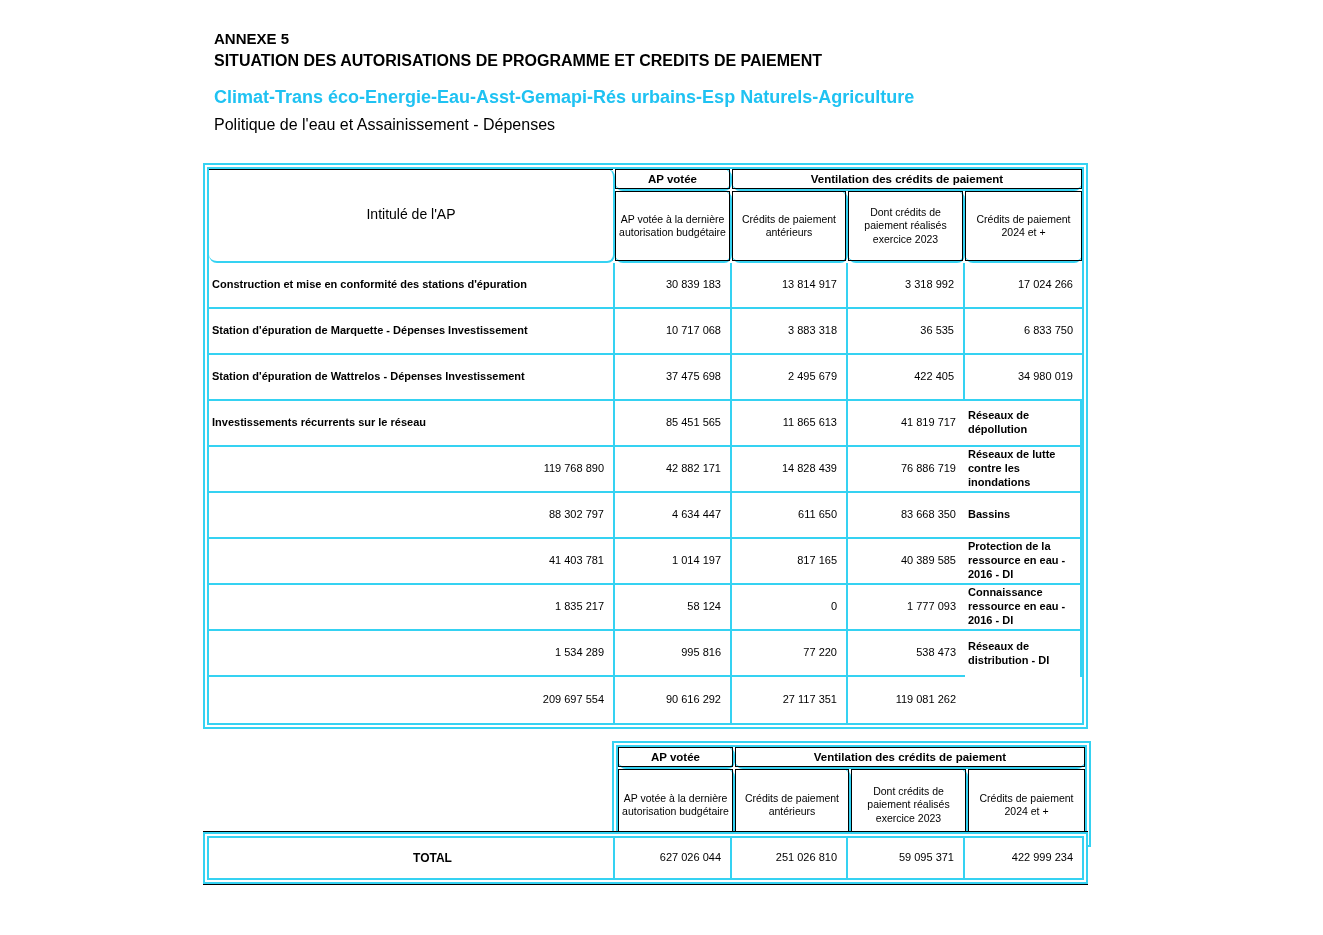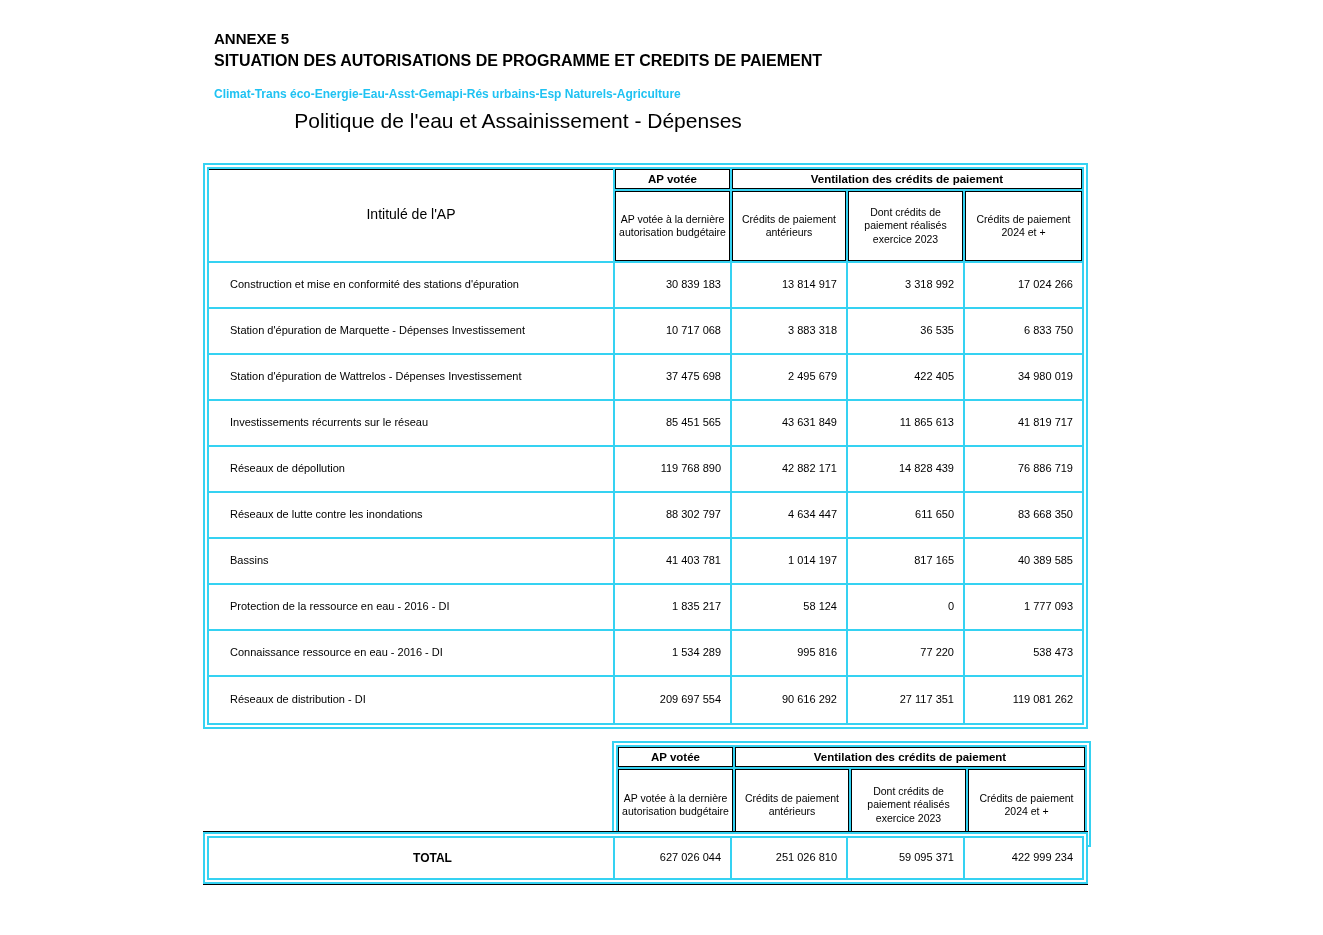--- a/index.html
+++ b/index.html
@@ -9,51 +9,51 @@
   }
   *{margin:0;padding:0;box-sizing:border-box;}
   html,body{background:#fff;}
   body{
     width:1323px;height:935px;position:relative;overflow:hidden;
     font-family:"Liberation Sans", sans-serif;color:var(--black);
   }
   .titles{position:absolute;left:214px;top:30px;}
   .annexe{font-size:15px;font-weight:bold;}
   .main-title{font-size:16px;font-weight:bold;margin-top:5px;}
-  .subtitle{font-size:12px;font-weight:bold;color:var(--title-cyan);margin-top:17px;}
-  .section-title{font-size:21px;margin-top:8px;text-align:center;}
+  .subtitle{font-size:18px;font-weight:bold;color:var(--title-cyan);margin-top:17px;}
+  .section-title{font-size:16px;margin-top:8px;}
 
   
   .grid{display:grid;border:6px double var(--cyan);background:#fff;}
   .main-table{
     position:absolute;left:203px;top:163px;
     grid-template-columns:406px 117px 116px 117px 117px;
     grid-template-rows:22px 72px repeat(10,46px);
   }
   .c{
     border-right:2px solid var(--cyan);
     border-bottom:2px solid var(--cyan);
     display:flex;align-items:center;
     font-size:11px;line-height:1.25;
     position:relative;background:#fff;
   }
   .c.last-col{border-right:none;}
   .c.last-row{border-bottom:none;}
-  .hdr{justify-content:center;text-align:center;}
+  .hdr{justify-content:center;text-align:center;border-radius:8px;}
   .group-hdr{font-weight:bold;font-size:11.5px;}
   .sub-hdr{font-size:10.5px;padding:2px 4px;}
   .blk::after{
     content:"";position:absolute;inset:0;
     border:1px solid var(--black);pointer-events:none;
   }
   .blk-top::after{
     content:"";position:absolute;inset:0;
     border-top:1px solid var(--black);pointer-events:none;
   }
-  .lbl{padding-left:21px;padding-right:4px;justify-content:flex-start;text-align:left;}
+  .lbl{padding-left:3px;padding-right:4px;justify-content:flex-start;text-align:left;font-weight:bold;}
   .num{padding-right:9px;justify-content:flex-end;text-align:right;}
   .intitule{grid-row:1/3;grid-column:1;font-weight:normal;font-size:14px;justify-content:center;}
 
   
   .total-header{
     position:absolute;left:612px;top:741px;
     grid-template-columns:117px 116px 117px 117px;
     grid-template-rows:22px 72px;
   }
   
@@ -101,21 +101,20 @@
   <div class="c num last-col">6 833 750</div>
 
   <div class="c lbl">Station d'épuration de Wattrelos - Dépenses Investissement</div>
   <div class="c num">37 475 698</div>
   <div class="c num">2 495 679</div>
   <div class="c num">422 405</div>
   <div class="c num last-col">34 980 019</div>
 
   <div class="c lbl">Investissements récurrents sur le réseau</div>
   <div class="c num">85 451 565</div>
-  <div class="c num">43 631 849</div>
   <div class="c num">11 865 613</div>
   <div class="c num last-col">41 819 717</div>
 
   <div class="c lbl">Réseaux de dépollution</div>
   <div class="c num">119 768 890</div>
   <div class="c num">42 882 171</div>
   <div class="c num">14 828 439</div>
   <div class="c num last-col">76 886 719</div>
 
   <div class="c lbl">Réseaux de lutte contre les inondations</div>

